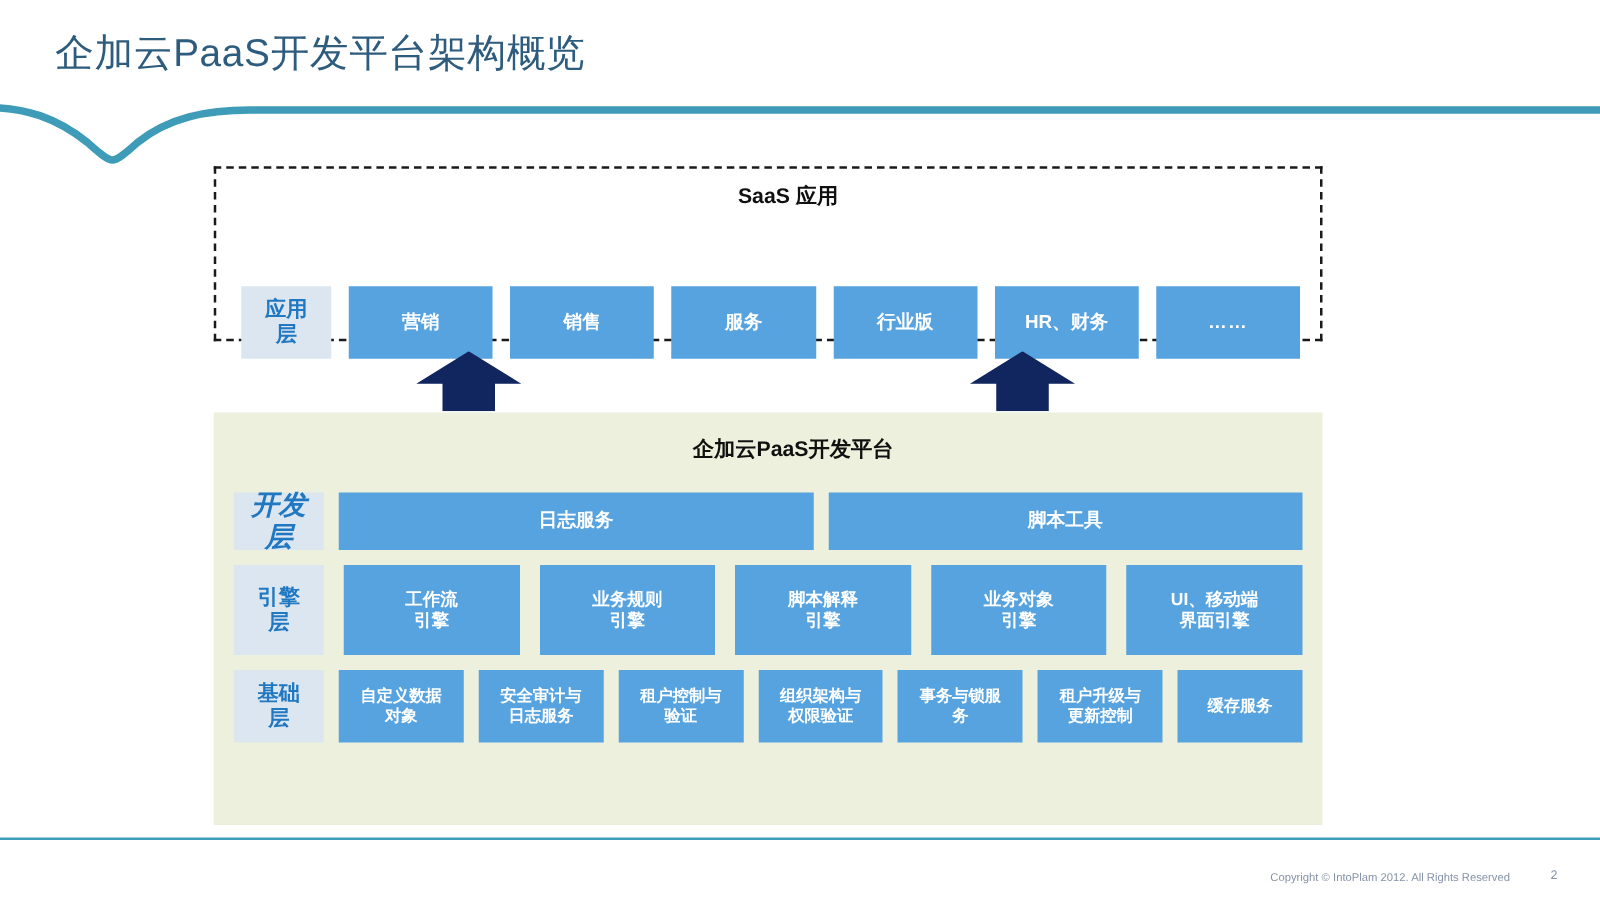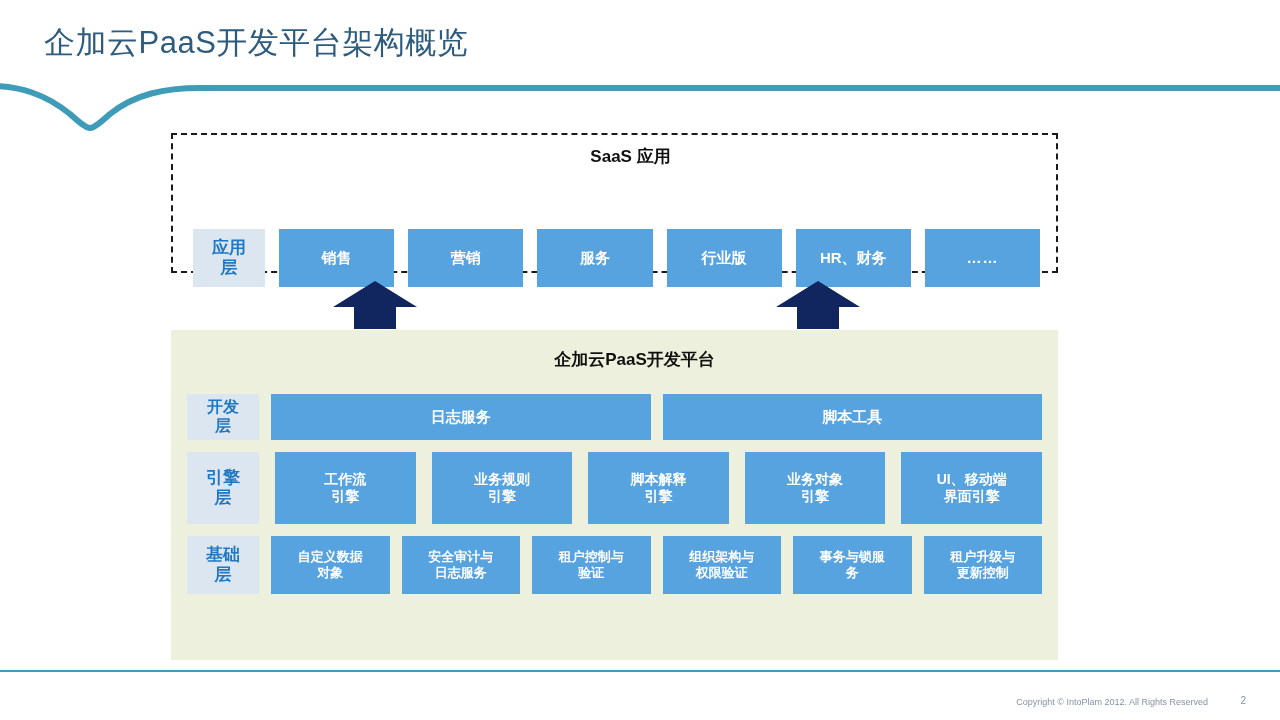--- a/index.html
+++ b/index.html
@@ -138,21 +138,21 @@
     gap: 12px;
     margin-bottom: 12px;
   }
   .paas-row .blue-box { flex: 1 1 0; }
   .row-dev  { height: 46px; }
   .row-dev .blue-box { font-size: 15px; }
   .row-engine { height: 72px; gap: 16px; }
   .row-base { height: 58px; }
   .row-base .blue-box { font-size: 13px; }
 
-  .row-dev .layer-label   { font-size: 16px; }
+  .row-dev .layer-label   { font-size: 22px; font-style: italic; }
   .row-engine .layer-label{ font-size: 17px; }
   .row-base .layer-label  { font-size: 17px; }
 
   
   .footer-rule {
     position: absolute;
     left: 0;
     top: 670px;
     width: 1280px;
     height: 2px;
@@ -180,22 +180,22 @@
 <div class="slide-title">企加云PaaS开发平台架构概览</div>
 
 <svg class="header-swoosh" viewBox="0 0 1280 60" preserveAspectRatio="none">
   <path d="M -10,8 C 20,8 45,16 70,36 C 80,45 86,50 90,50 C 94,50 100,45 110,36 C 135,16 165,10 200,10 L 1290,10" fill="none" stroke="#3E9CB9" stroke-width="6" stroke-linecap="round"></path>
 </svg>
 
 <div class="saas-panel">
   <div class="saas-title">SaaS 应用</div>
   <div class="saas-row">
     <div class="layer-label">应用<br>层</div>
+    <div class="blue-box">营销</div>
     <div class="blue-box">销售</div>
-    <div class="blue-box">营销</div>
     <div class="blue-box">服务</div>
     <div class="blue-box">行业版</div>
     <div class="blue-box">HR、财务</div>
     <div class="blue-box dots">……</div>
   </div>
 </div>
 
 <svg class="arrow-up arrow-left" viewBox="0 0 84 48" preserveAspectRatio="none">
   <polygon points="42,0 84,26 63,26 63,48 21,48 21,26 0,26" fill="#11255E"></polygon>
 </svg>
@@ -224,20 +224,21 @@
     </div>
 
     <div class="paas-row row-base">
       <div class="layer-label">基础<br>层</div>
       <div class="blue-box">自定义数据<br>对象</div>
       <div class="blue-box">安全审计与<br>日志服务</div>
       <div class="blue-box">租户控制与<br>验证</div>
       <div class="blue-box">组织架构与<br>权限验证</div>
       <div class="blue-box">事务与锁服<br>务</div>
       <div class="blue-box">租户升级与<br>更新控制</div>
+      <div class="blue-box">缓存服务</div>
     </div>
 
   </div>
 </div>
 
 <div class="footer-rule"></div>
 <div class="footer-copyright">Copyright © IntoPlam 2012. All Rights Reserved</div>
 <div class="footer-pageno">2</div>
 
 </body></html>

